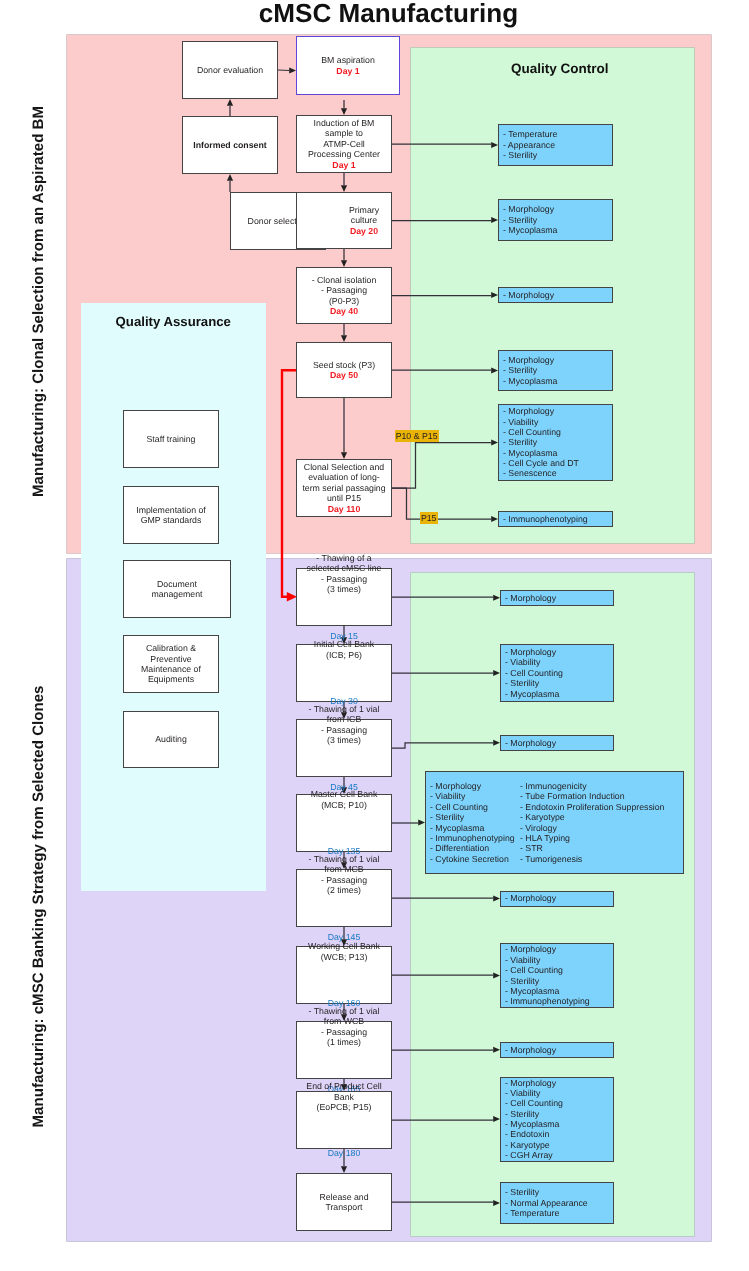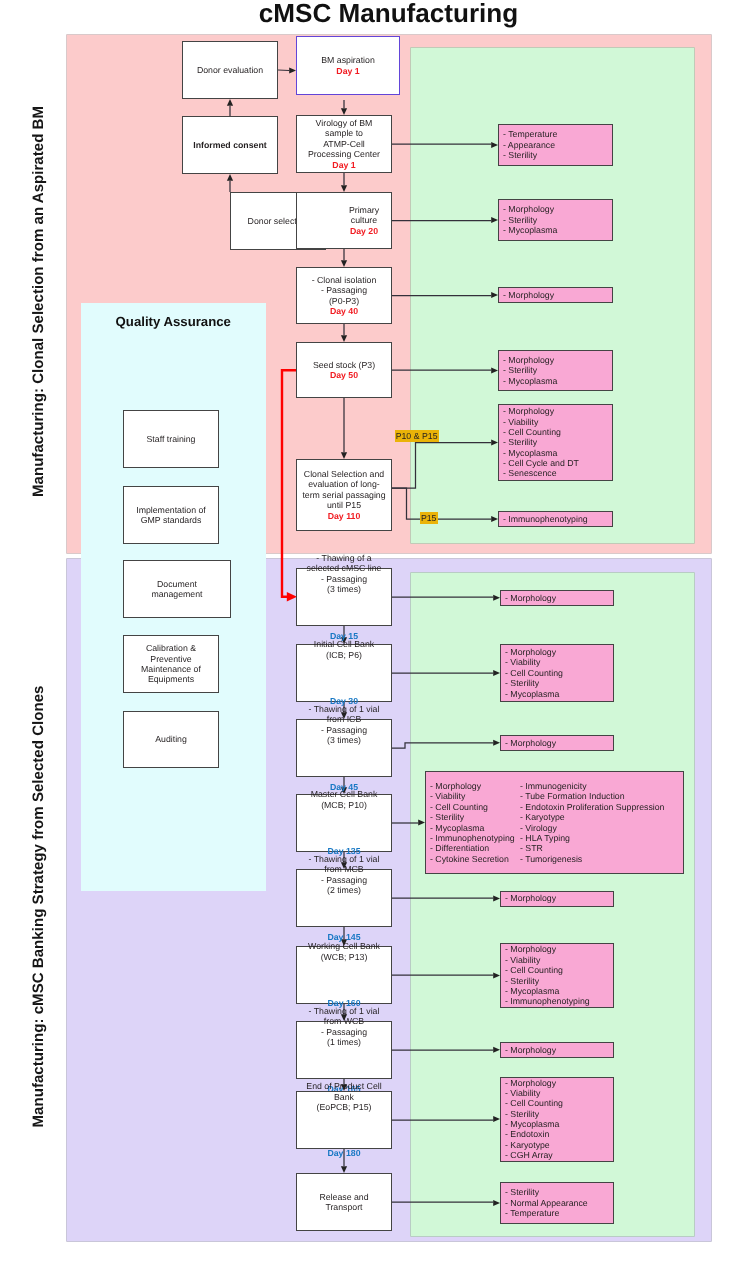--- a/index.html
+++ b/index.html
@@ -29,22 +29,22 @@
   #qc-title{left:411px;top:61px;width:297.5px;font-size:13.5px;line-height:15px;}
   #qa-title{left:80.5px;top:314px;width:185.5px;font-size:13.2px;line-height:15px;}
   #lbl-p10p15{left:338.5px;top:430.8px;width:100px;}
   #lbl-p15{left:337.5px;top:512.8px;width:100px;}
 
   .node{position:absolute;background:#ffffff;border:1px solid #444;
         box-sizing:border-box;display:flex;align-items:center;justify-content:center;
         text-align:center;font-size:8.75px;line-height:10.45px;color:#231f20;}
   .node.bluebd{border:1.3px solid #6245d8;}
   .day-red{color:#f11c22;font-weight:bold;}
-  .day-blue{color:#1878c4;font-weight:bold;margin-top:36px;}
-  .qcbox{position:absolute;background:#f9a8d4;border:1px solid #444;
+  .day-blue{color:#1878c4;font-weight:normal;margin-top:36px;}
+  .qcbox{position:absolute;background:#7dd3fc;border:1px solid #444;
          box-sizing:border-box;font-size:8.75px;line-height:10.35px;color:#231f20;
          text-align:left;display:flex;flex-direction:column;justify-content:center;
          padding-left:4px;}
   .qcbox.twocol{flex-direction:row;justify-content:flex-start;align-items:center;}
   .panel-title{position:absolute;font-size:14px;font-weight:bold;color:#111;text-align:center;}
   svg.lines{position:absolute;left:0;top:0;width:749px;height:1271px;overflow:visible;pointer-events:none;}
   .edgelabel{position:absolute;font-size:8.75px;line-height:10.3px;color:#231f20;
              white-space:nowrap;text-align:right;z-index:5;}
   .edgelabel span{background:#eab308;padding:0.5px 1px 1px 1px;}
   .twocol{display:flex;gap:0;}
@@ -55,20 +55,21 @@
 
 <div id="stage">
   <div class="abs" id="title">cMSC Manufacturing</div>
   <div class="abs" id="pink-panel"></div>
   <div class="abs" id="purple-panel"></div>
   <div class="abs" id="qc-green-top"></div>
   <div class="abs" id="qc-green-bottom"></div>
   <div class="abs" id="qa-panel"></div>
   <div class="abs vlabel" id="vlabel-top">Manufacturing: Clonal Selection from an Aspirated BM</div>
   <div class="abs vlabel" id="vlabel-bottom">Manufacturing: cMSC Banking Strategy from Selected Clones</div>
+  <div class="panel-title" id="qc-title">Quality Control</div>
   <div class="panel-title" id="qa-title">Quality Assurance</div>
   <svg class="lines" id="connectors">
       <path d="M 230 192 L 230 180.9" fill="none" stroke="#33303a" stroke-width="1.25" stroke-linejoin="miter"></path>
       <path d="M 230 174 L 226.9 180.8 L 233.1 180.8 z" fill="#222"></path>
       <path d="M 230 116 L 230 105.9" fill="none" stroke="#33303a" stroke-width="1.25" stroke-linejoin="miter"></path>
       <path d="M 230 99 L 226.9 105.8 L 233.1 105.8 z" fill="#222"></path>
       <path d="M 278 70 L 289.1 70.5" fill="none" stroke="#33303a" stroke-width="1.25" stroke-linejoin="miter"></path>
       <path d="M 296 70.5 L 289.2 67.4 L 289.2 73.6 z" fill="#222"></path>
       <path d="M 344 100 L 344 108.1" fill="none" stroke="#33303a" stroke-width="1.25" stroke-linejoin="miter"></path>
       <path d="M 344 115 L 340.9 108.2 L 347.1 108.2 z" fill="#222"></path>
@@ -140,21 +141,21 @@
         <span>Donor selection</span>
       </div>
       <div class="node bluebd" style="left: 296px; top: 36px; width: 104px; height: 59px;">
         <div>
           <div>BM aspiration</div>
           <div class="day-red">Day 1</div>
         </div>
       </div>
       <div class="node" style="left: 296px; top: 115px; width: 96px; height: 58px;">
         <div>
-          <div>Virology of BM</div>
+          <div>Induction of BM</div>
           <div>sample to</div>
           <div>ATMP-Cell</div>
           <div>Processing Center</div>
           <div class="day-red">Day 1</div>
         </div>
       </div>
       <div class="node" style="left: 296px; top: 192px; width: 96px; height: 57px; padding-left: 40px;">
         <div>
           <div>Primary culture</div>
           <div class="day-red">Day 20</div>
@@ -167,21 +168,21 @@
           <div>(P0-P3)</div>
           <div class="day-red">Day 40</div>
         </div>
       </div>
       <div class="node" style="left: 296px; top: 342px; width: 96px; height: 56px;">
         <div>
           <div>Seed stock (P3)</div>
           <div class="day-red">Day 50</div>
         </div>
       </div>
-      <div class="node" style="left: 296px; top: 459px; width: 96px; height: 72px;">
+      <div class="node" style="left: 296px; top: 459px; width: 96px; height: 58px;">
         <div>
           <div>Clonal Selection and</div>
           <div>evaluation of long-</div>
           <div>term serial passaging</div>
           <div>until P15</div>
           <div class="day-red">Day 110</div>
         </div>
       </div>
       <div class="node" style="left: 296px; top: 568px; width: 96px; height: 58px;">
         <div>

